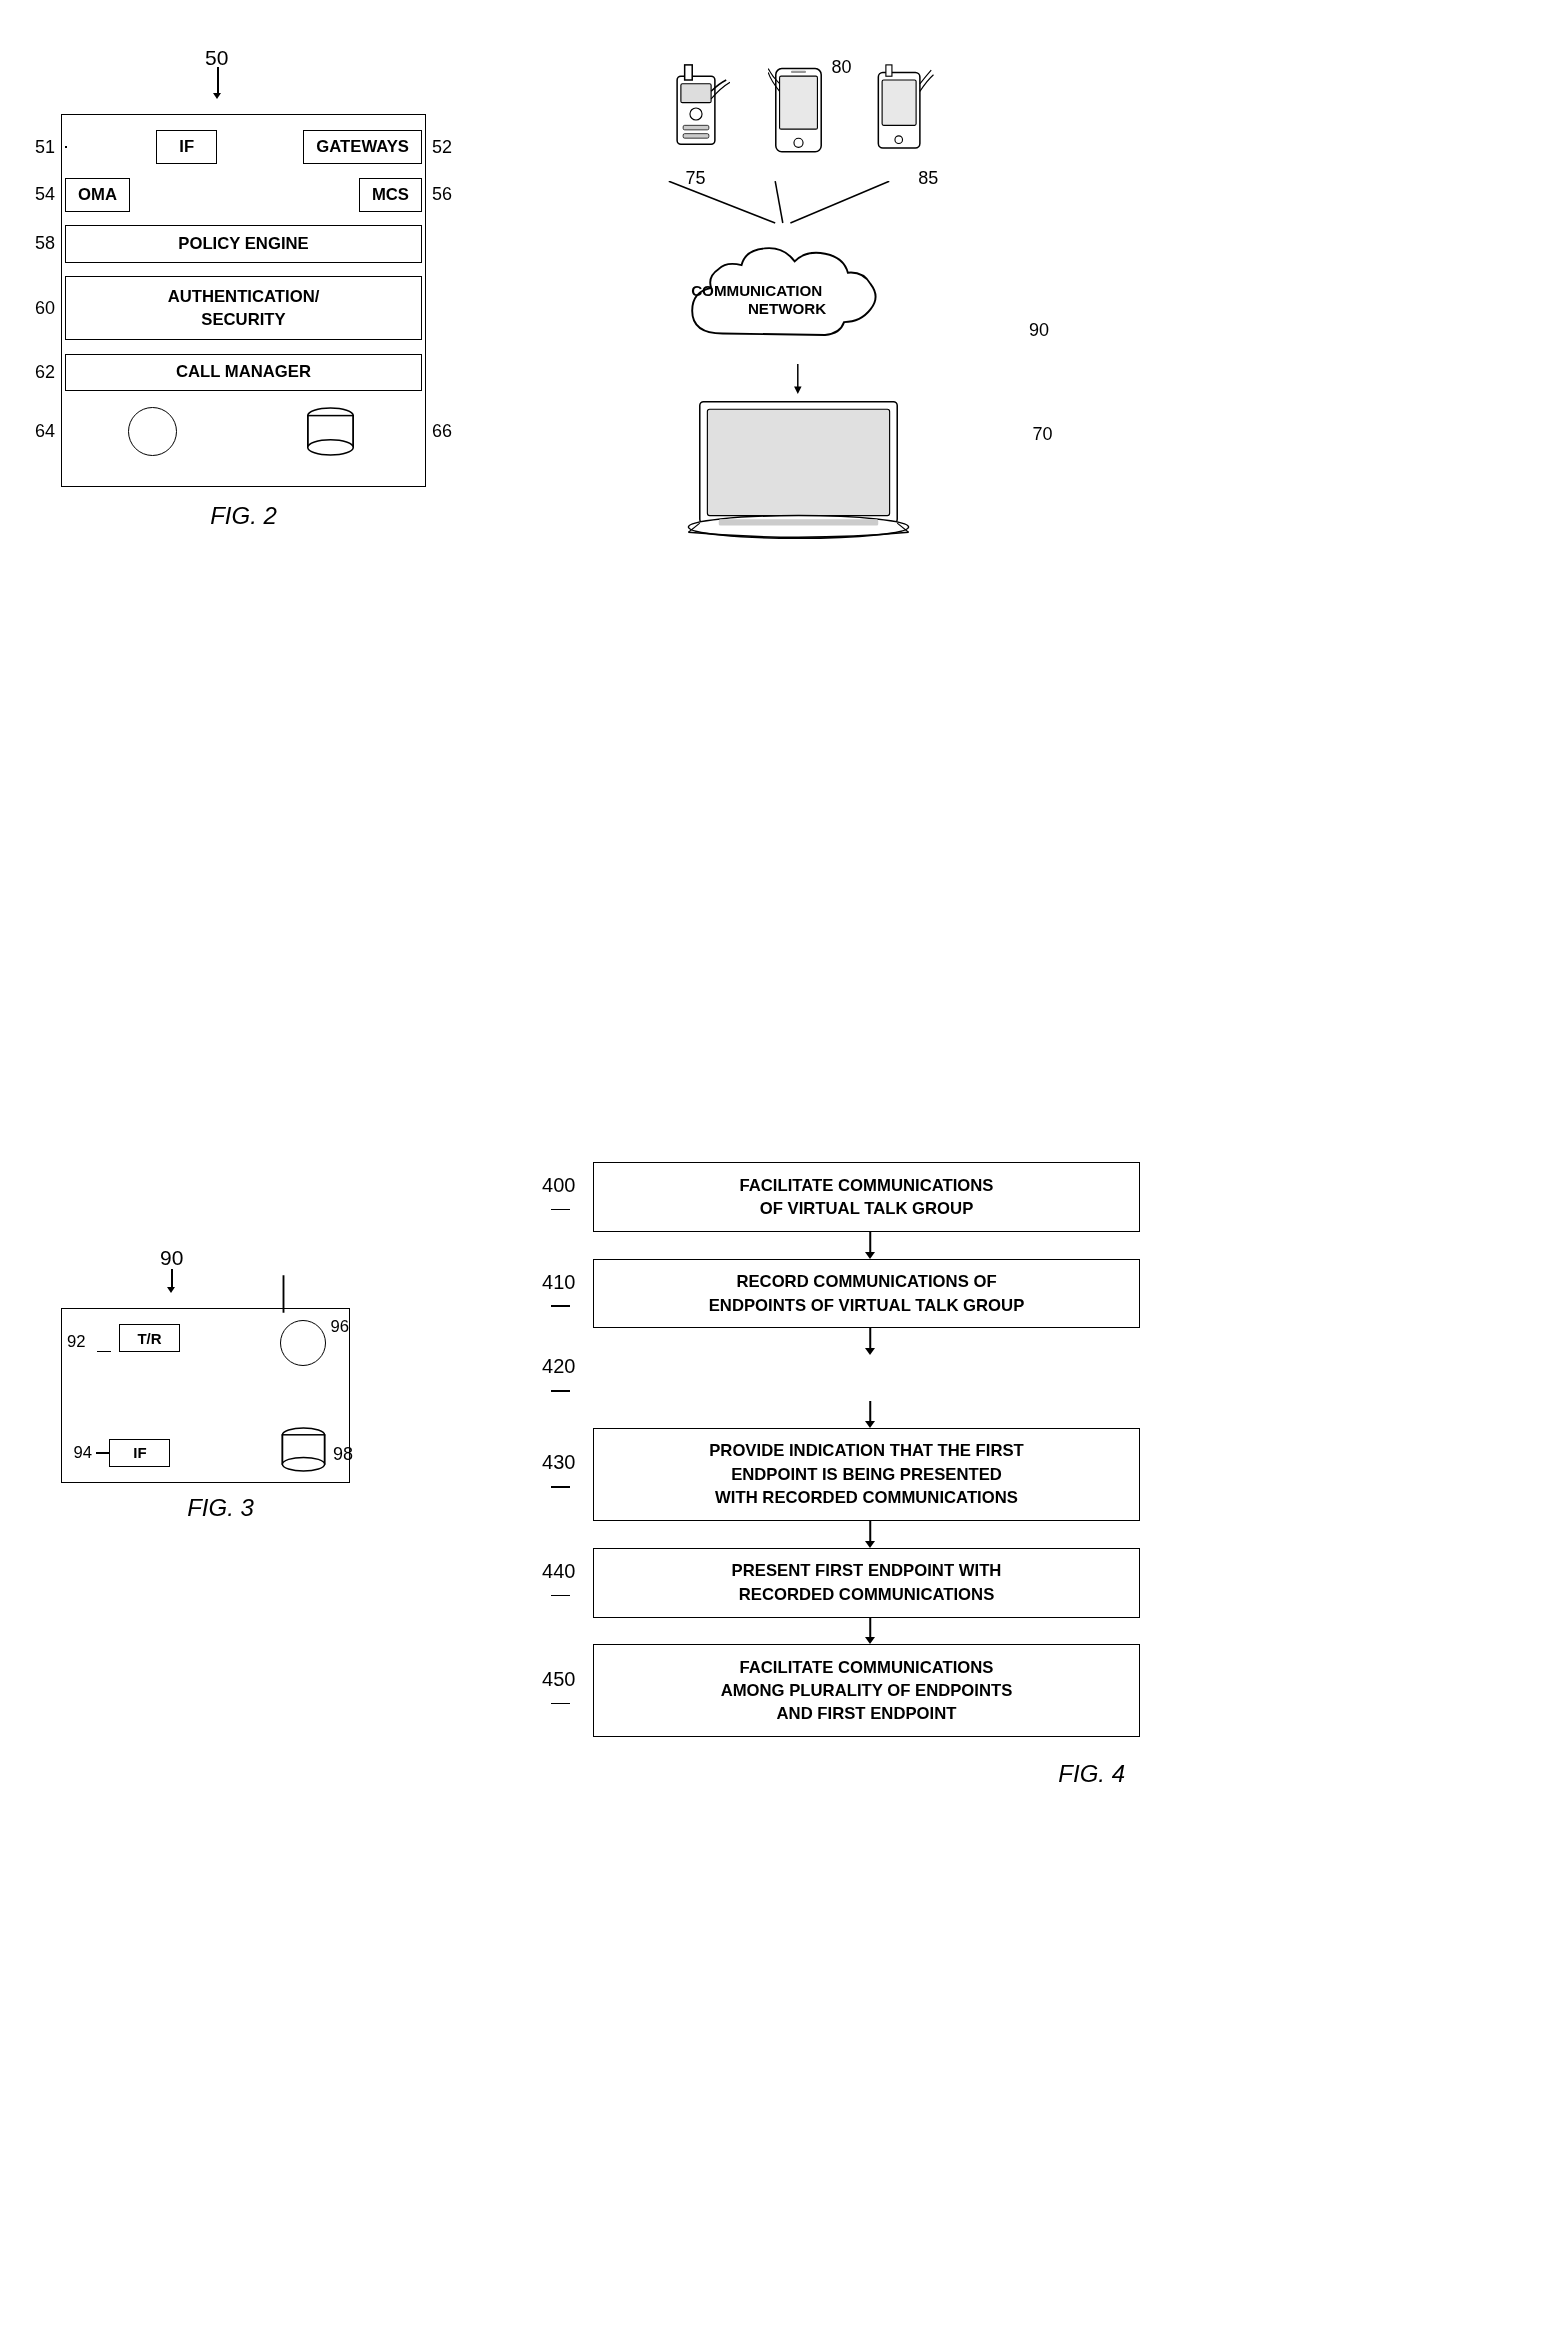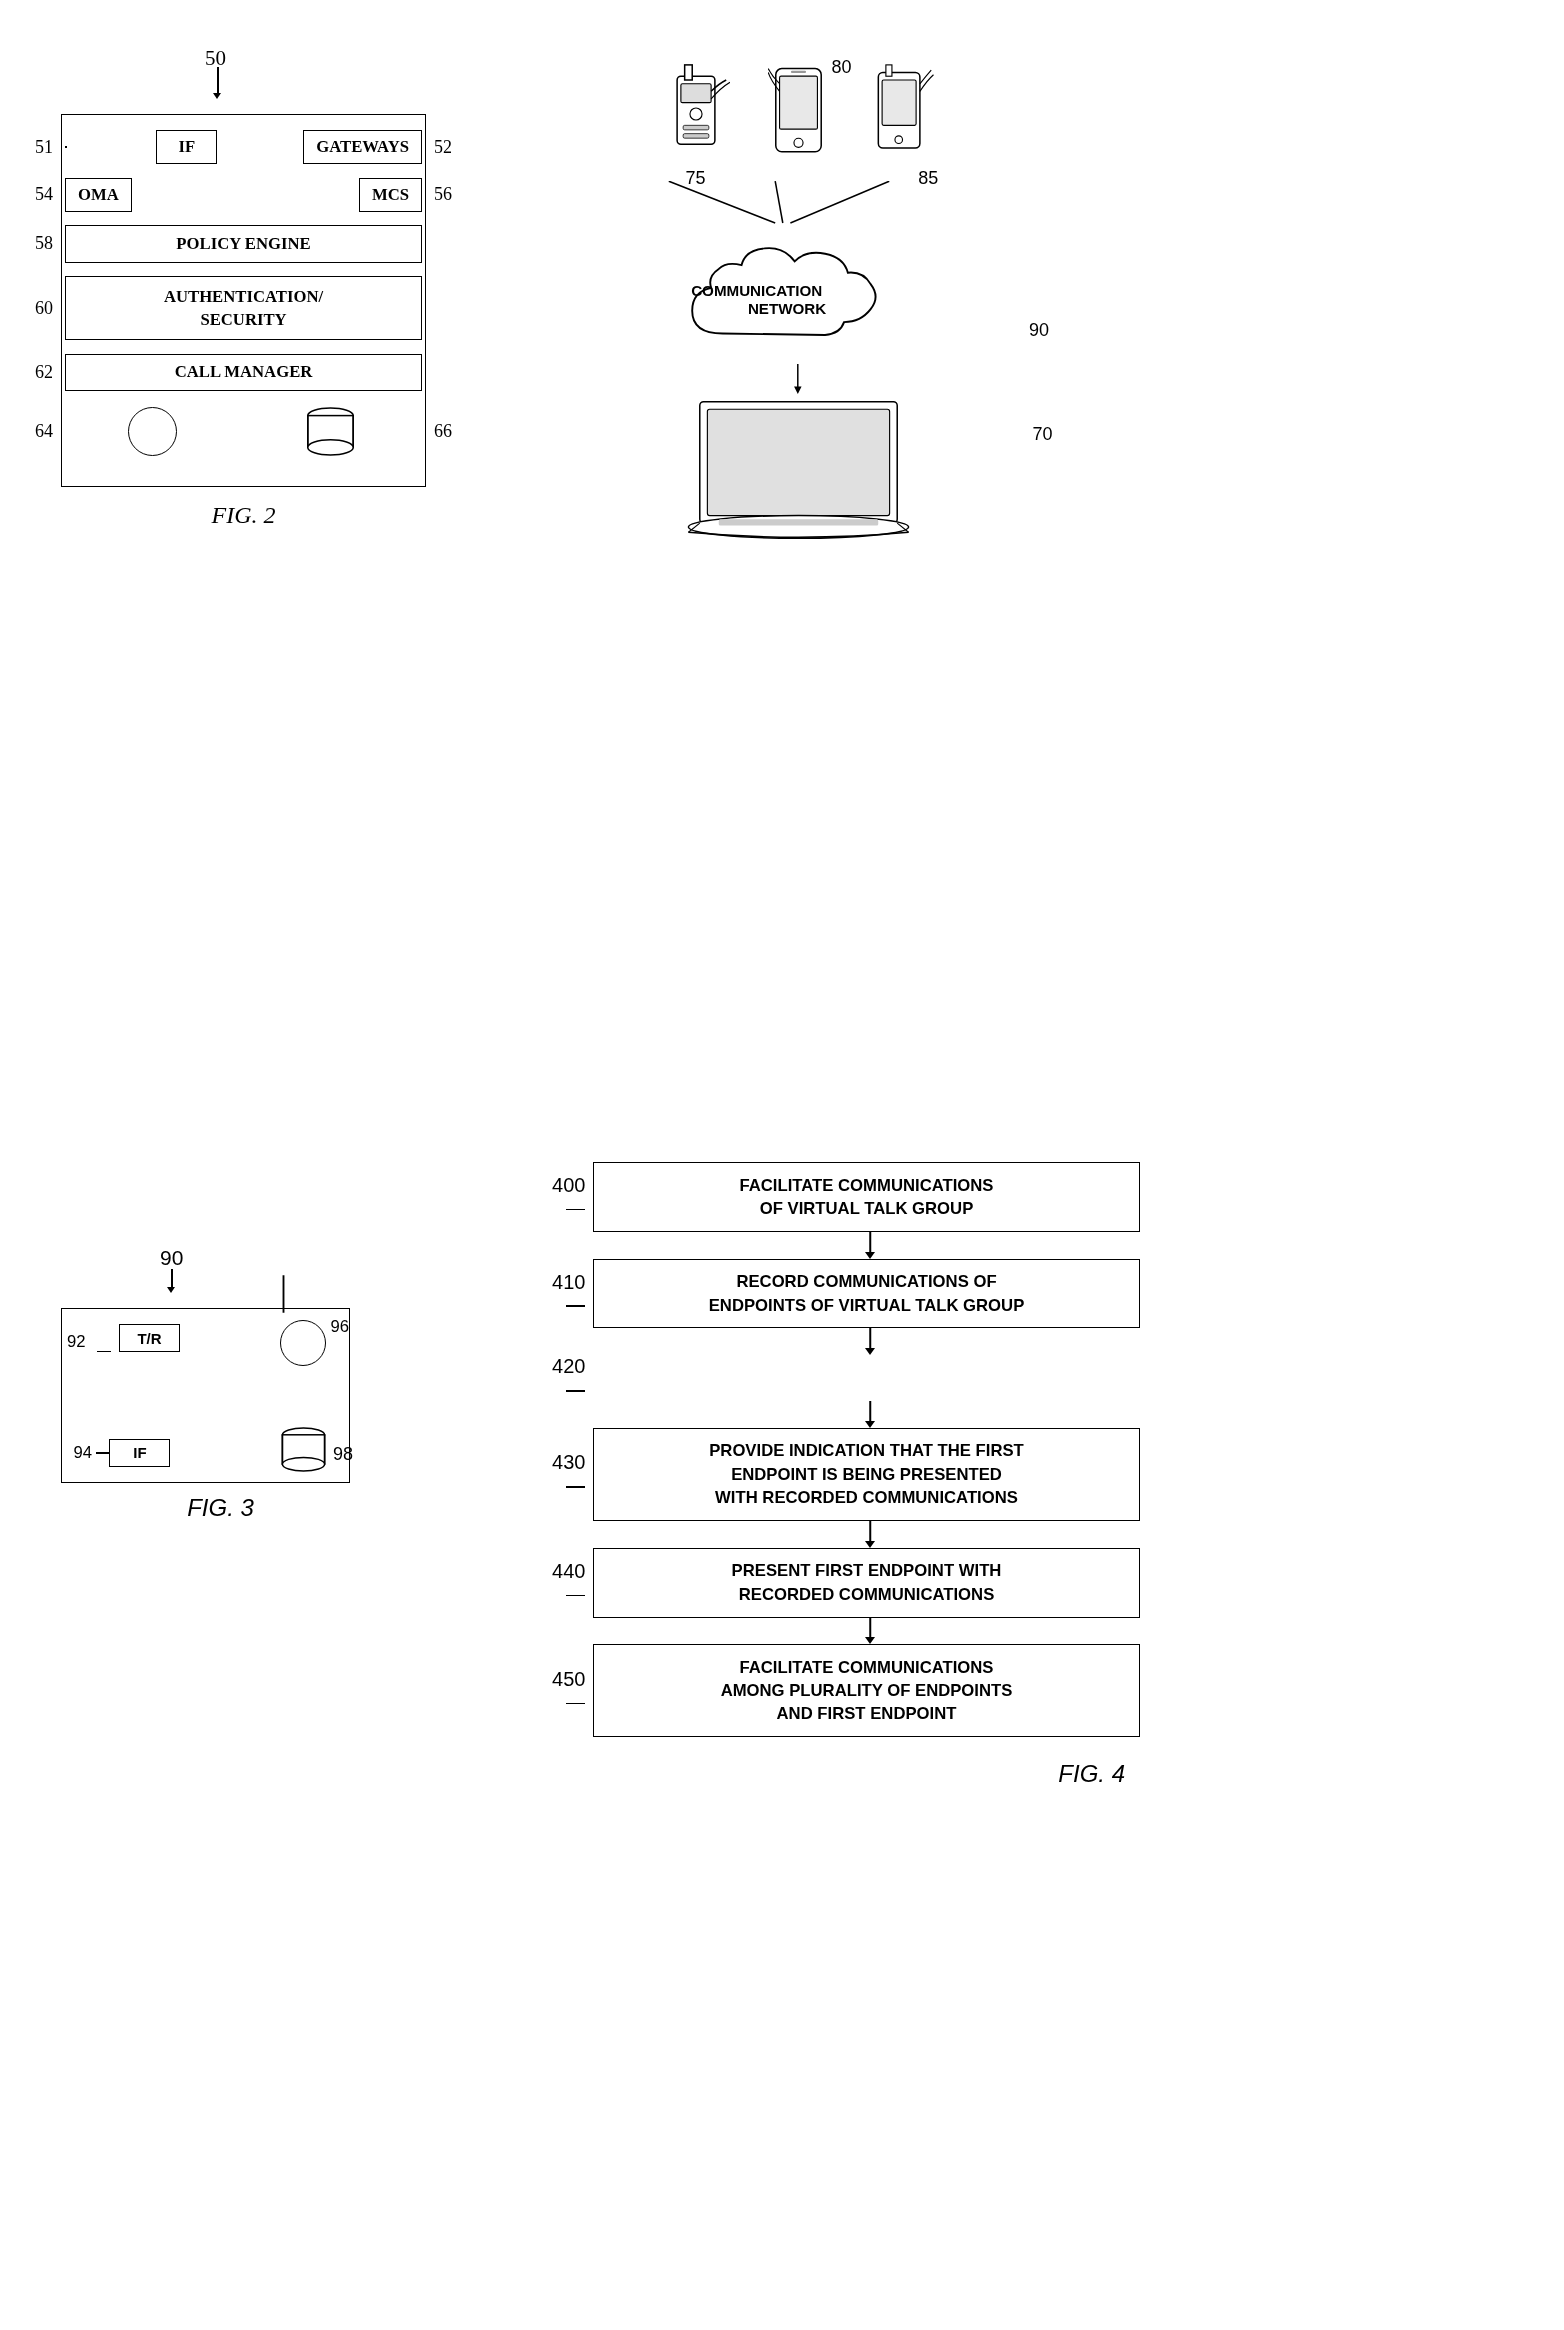--- a/index.html
+++ b/index.html
@@ -18,21 +18,20 @@
       background: white;
       position: relative;
     }
 
     
     .fig2-container {
       position: absolute;
       top: 46px;
       left: 61px;
       width: 365px;
-      font-family: Liberation Serif, serif;
     }
 
     .fig2-label {
       font-size: 24px;
       font-style: italic;
       text-align: center;
       margin-top: 15px;
     }
 
     .system-box {
@@ -147,21 +146,21 @@
     .flow-step {
       display: flex;
       align-items: center;
       margin-bottom: 0px;
       position: relative;
     }
 
     .flow-ref {
       font-size: 20px;
       width: 61px;
-      text-align: right;
+      text-align: center;
       padding-right: 7.6px;
       flex-shrink: 0;
     }
 
     .flow-box {
       border: 1.5px solid #000;
       padding: 10.6px 15px;
       font-size: 16.7px;
       font-weight: bold;
       text-align: center;

